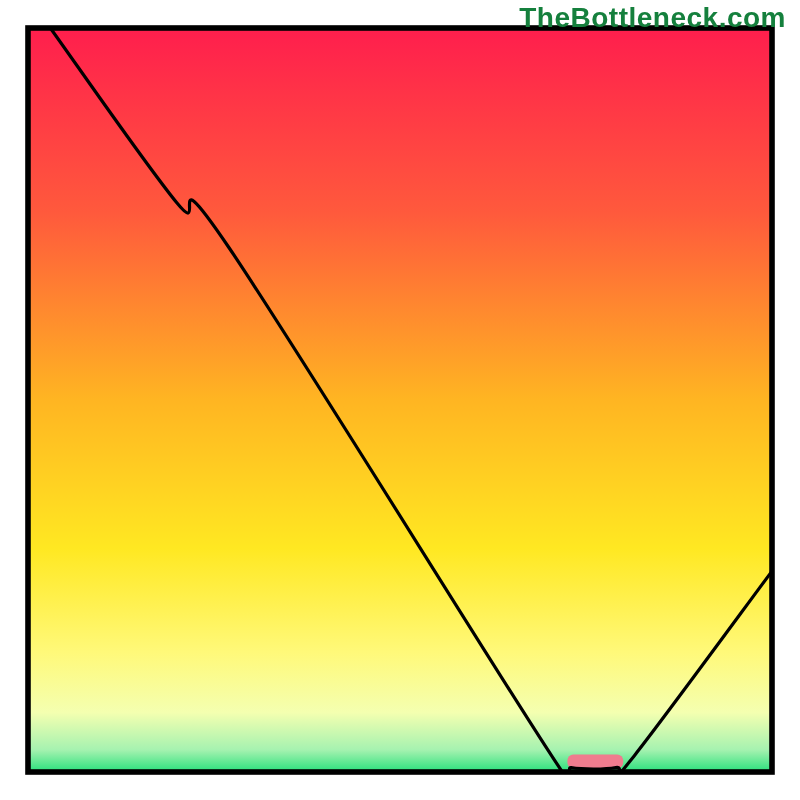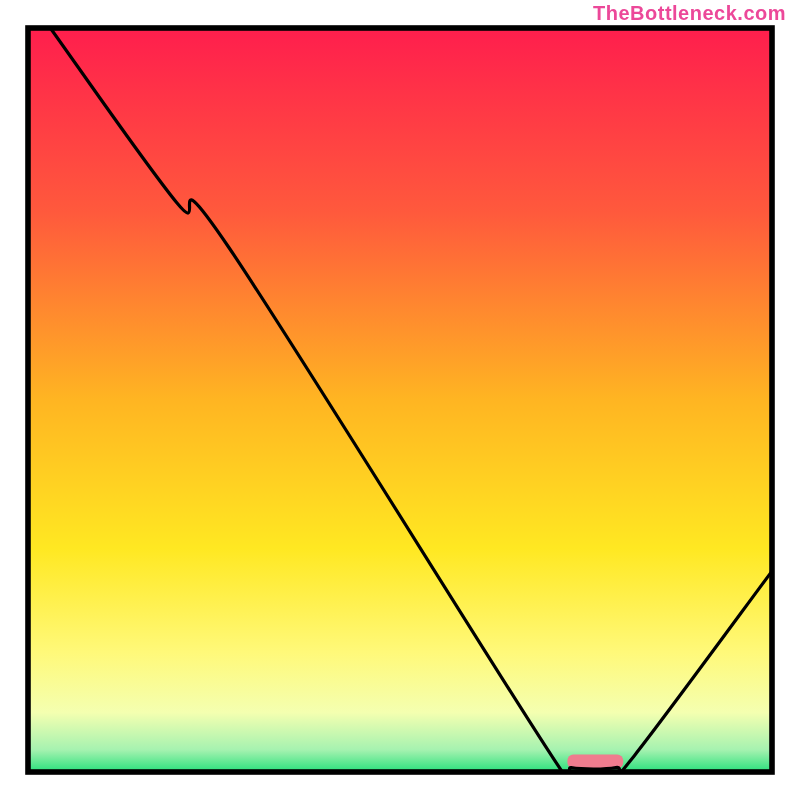--- a/index.html
+++ b/index.html
@@ -7,23 +7,23 @@
   .canvas {
     position: relative;
     width: 800px;
     height: 800px;
   }
   .watermark {
     position: absolute;
     top: 2px;
     right: 14px;
     font-family: Arial, Helvetica, sans-serif;
-    font-size: 20px;
+    font-size: 28px;
     font-weight: 600;
-    color: #ec4899;
+    color: #15803d;
     letter-spacing: 0.5px;
   }
   svg { display: block; }
 </style>
 </head>
 <body>
 
 <div class="canvas">
   <div class="watermark">TheBottleneck.com</div>
   <svg id="chart-svg" width="800" height="800" viewBox="0 0 800 800">

